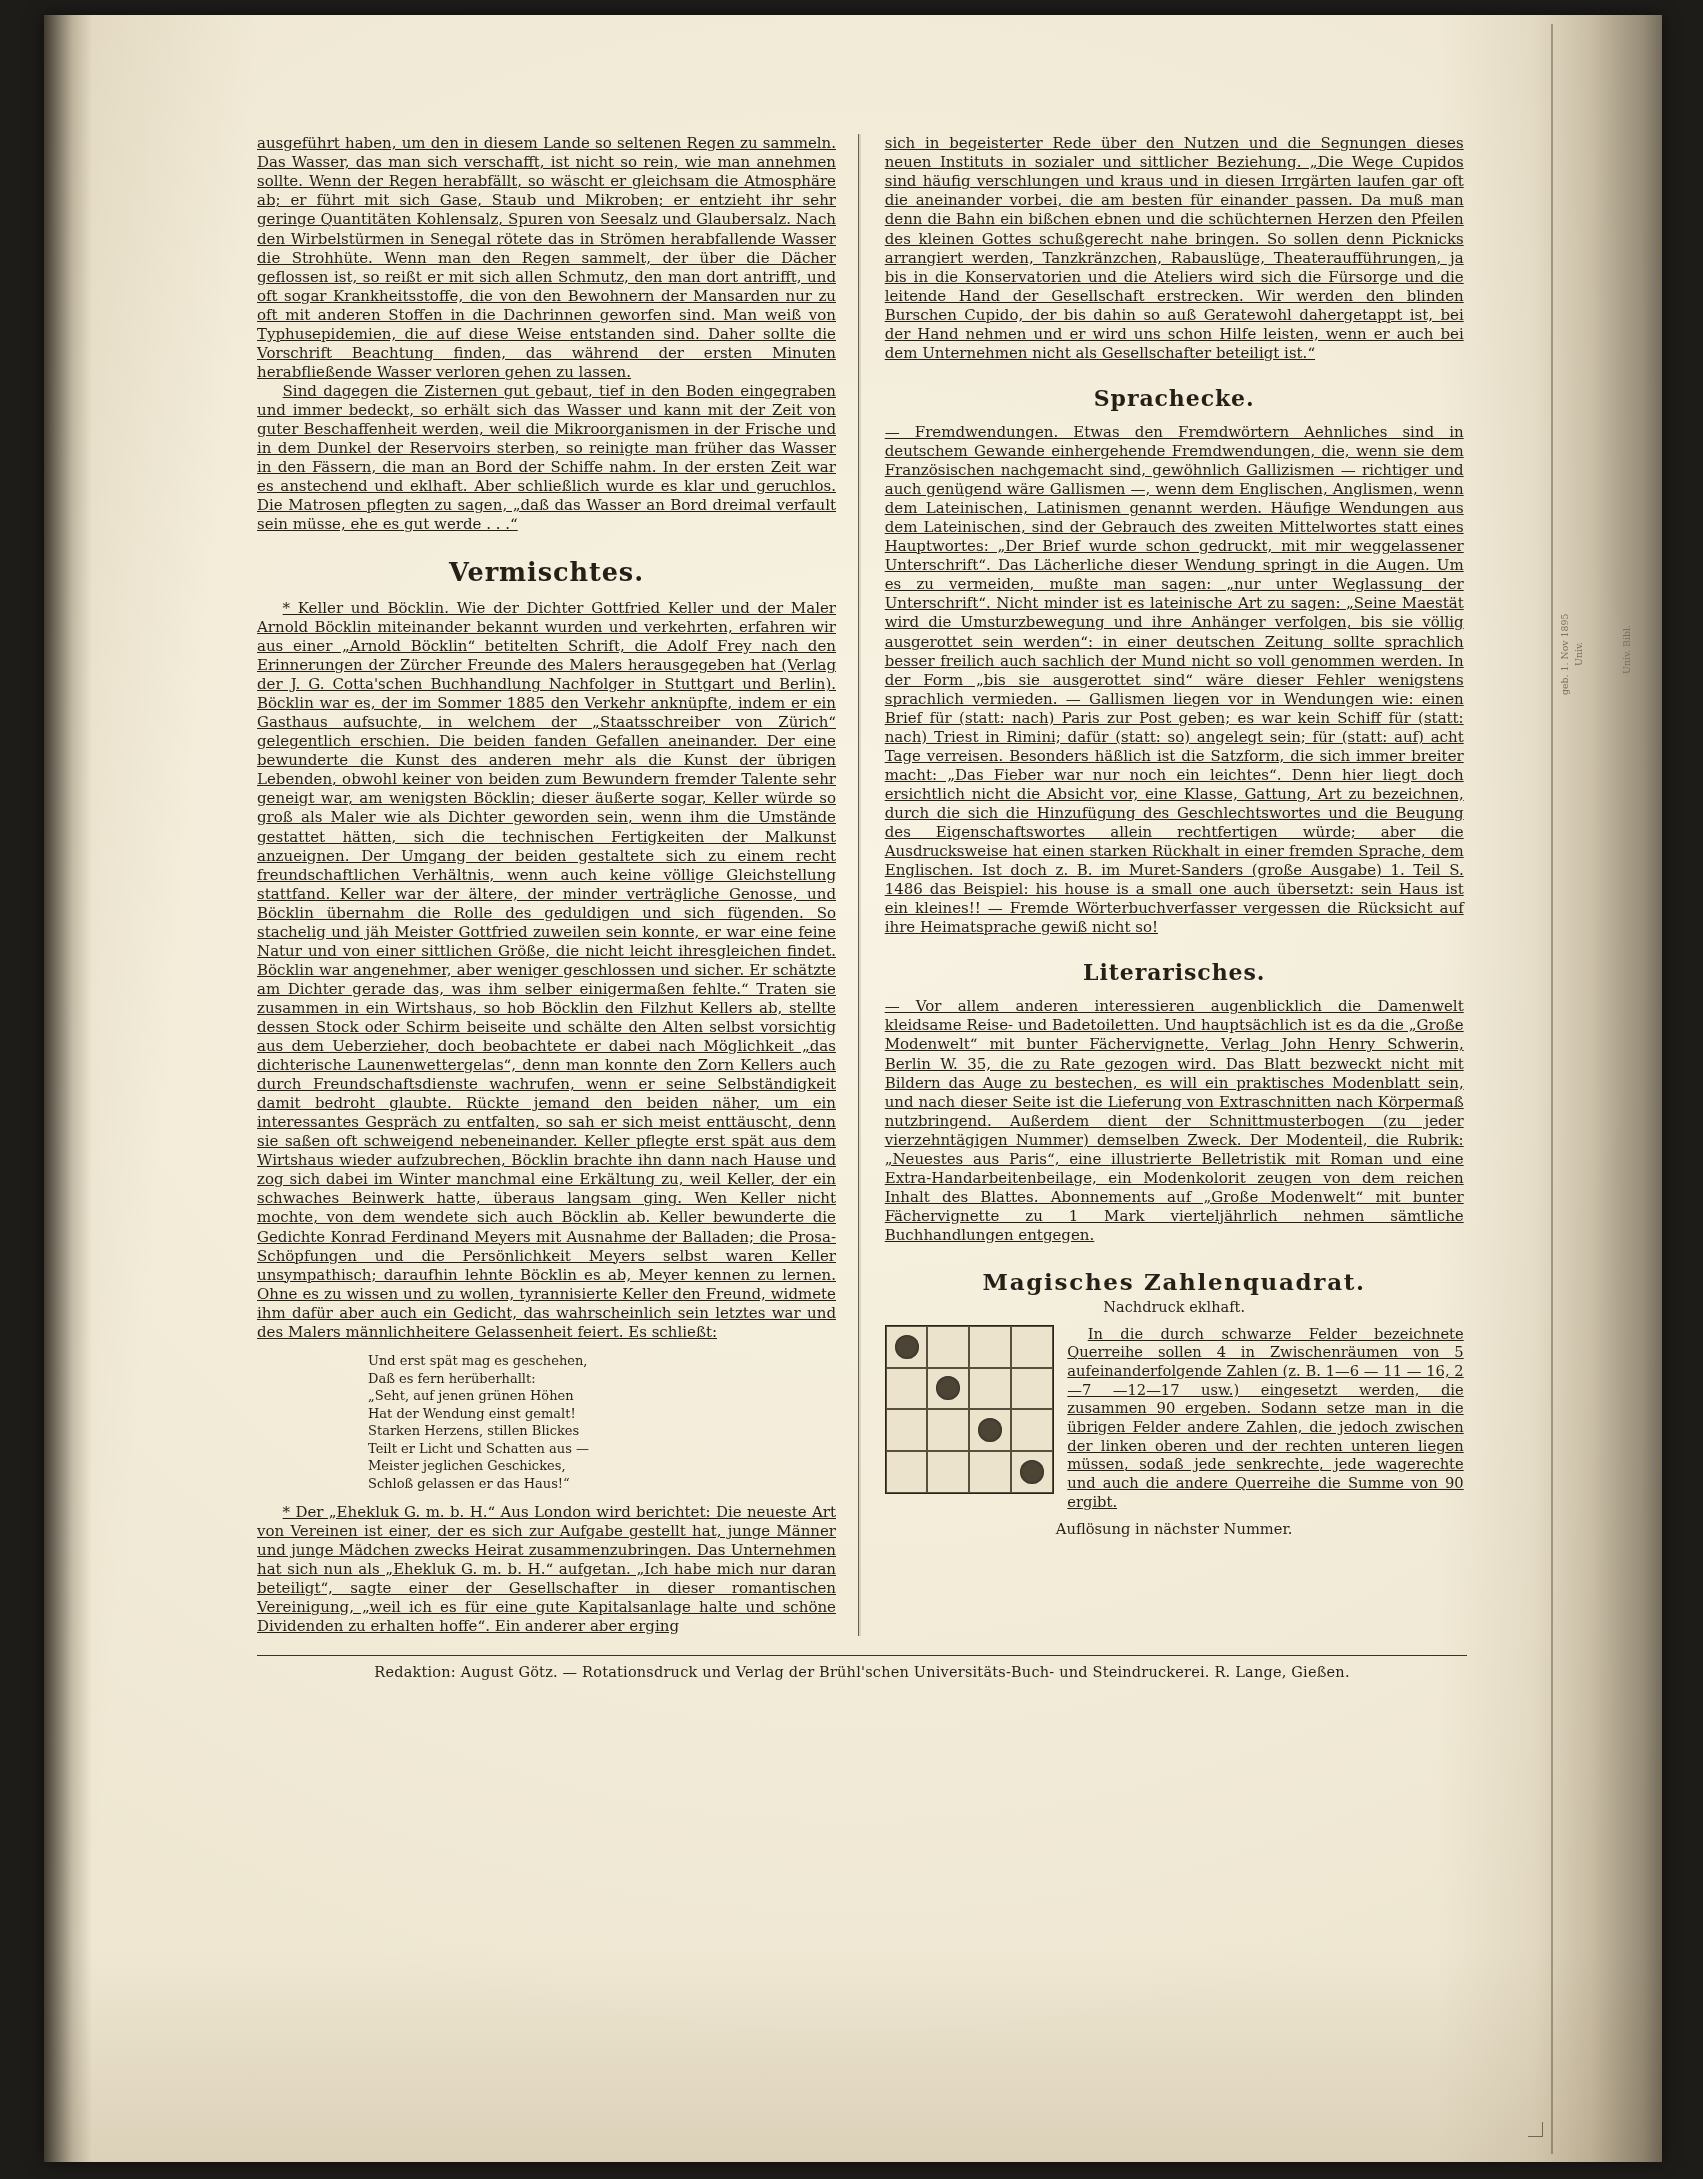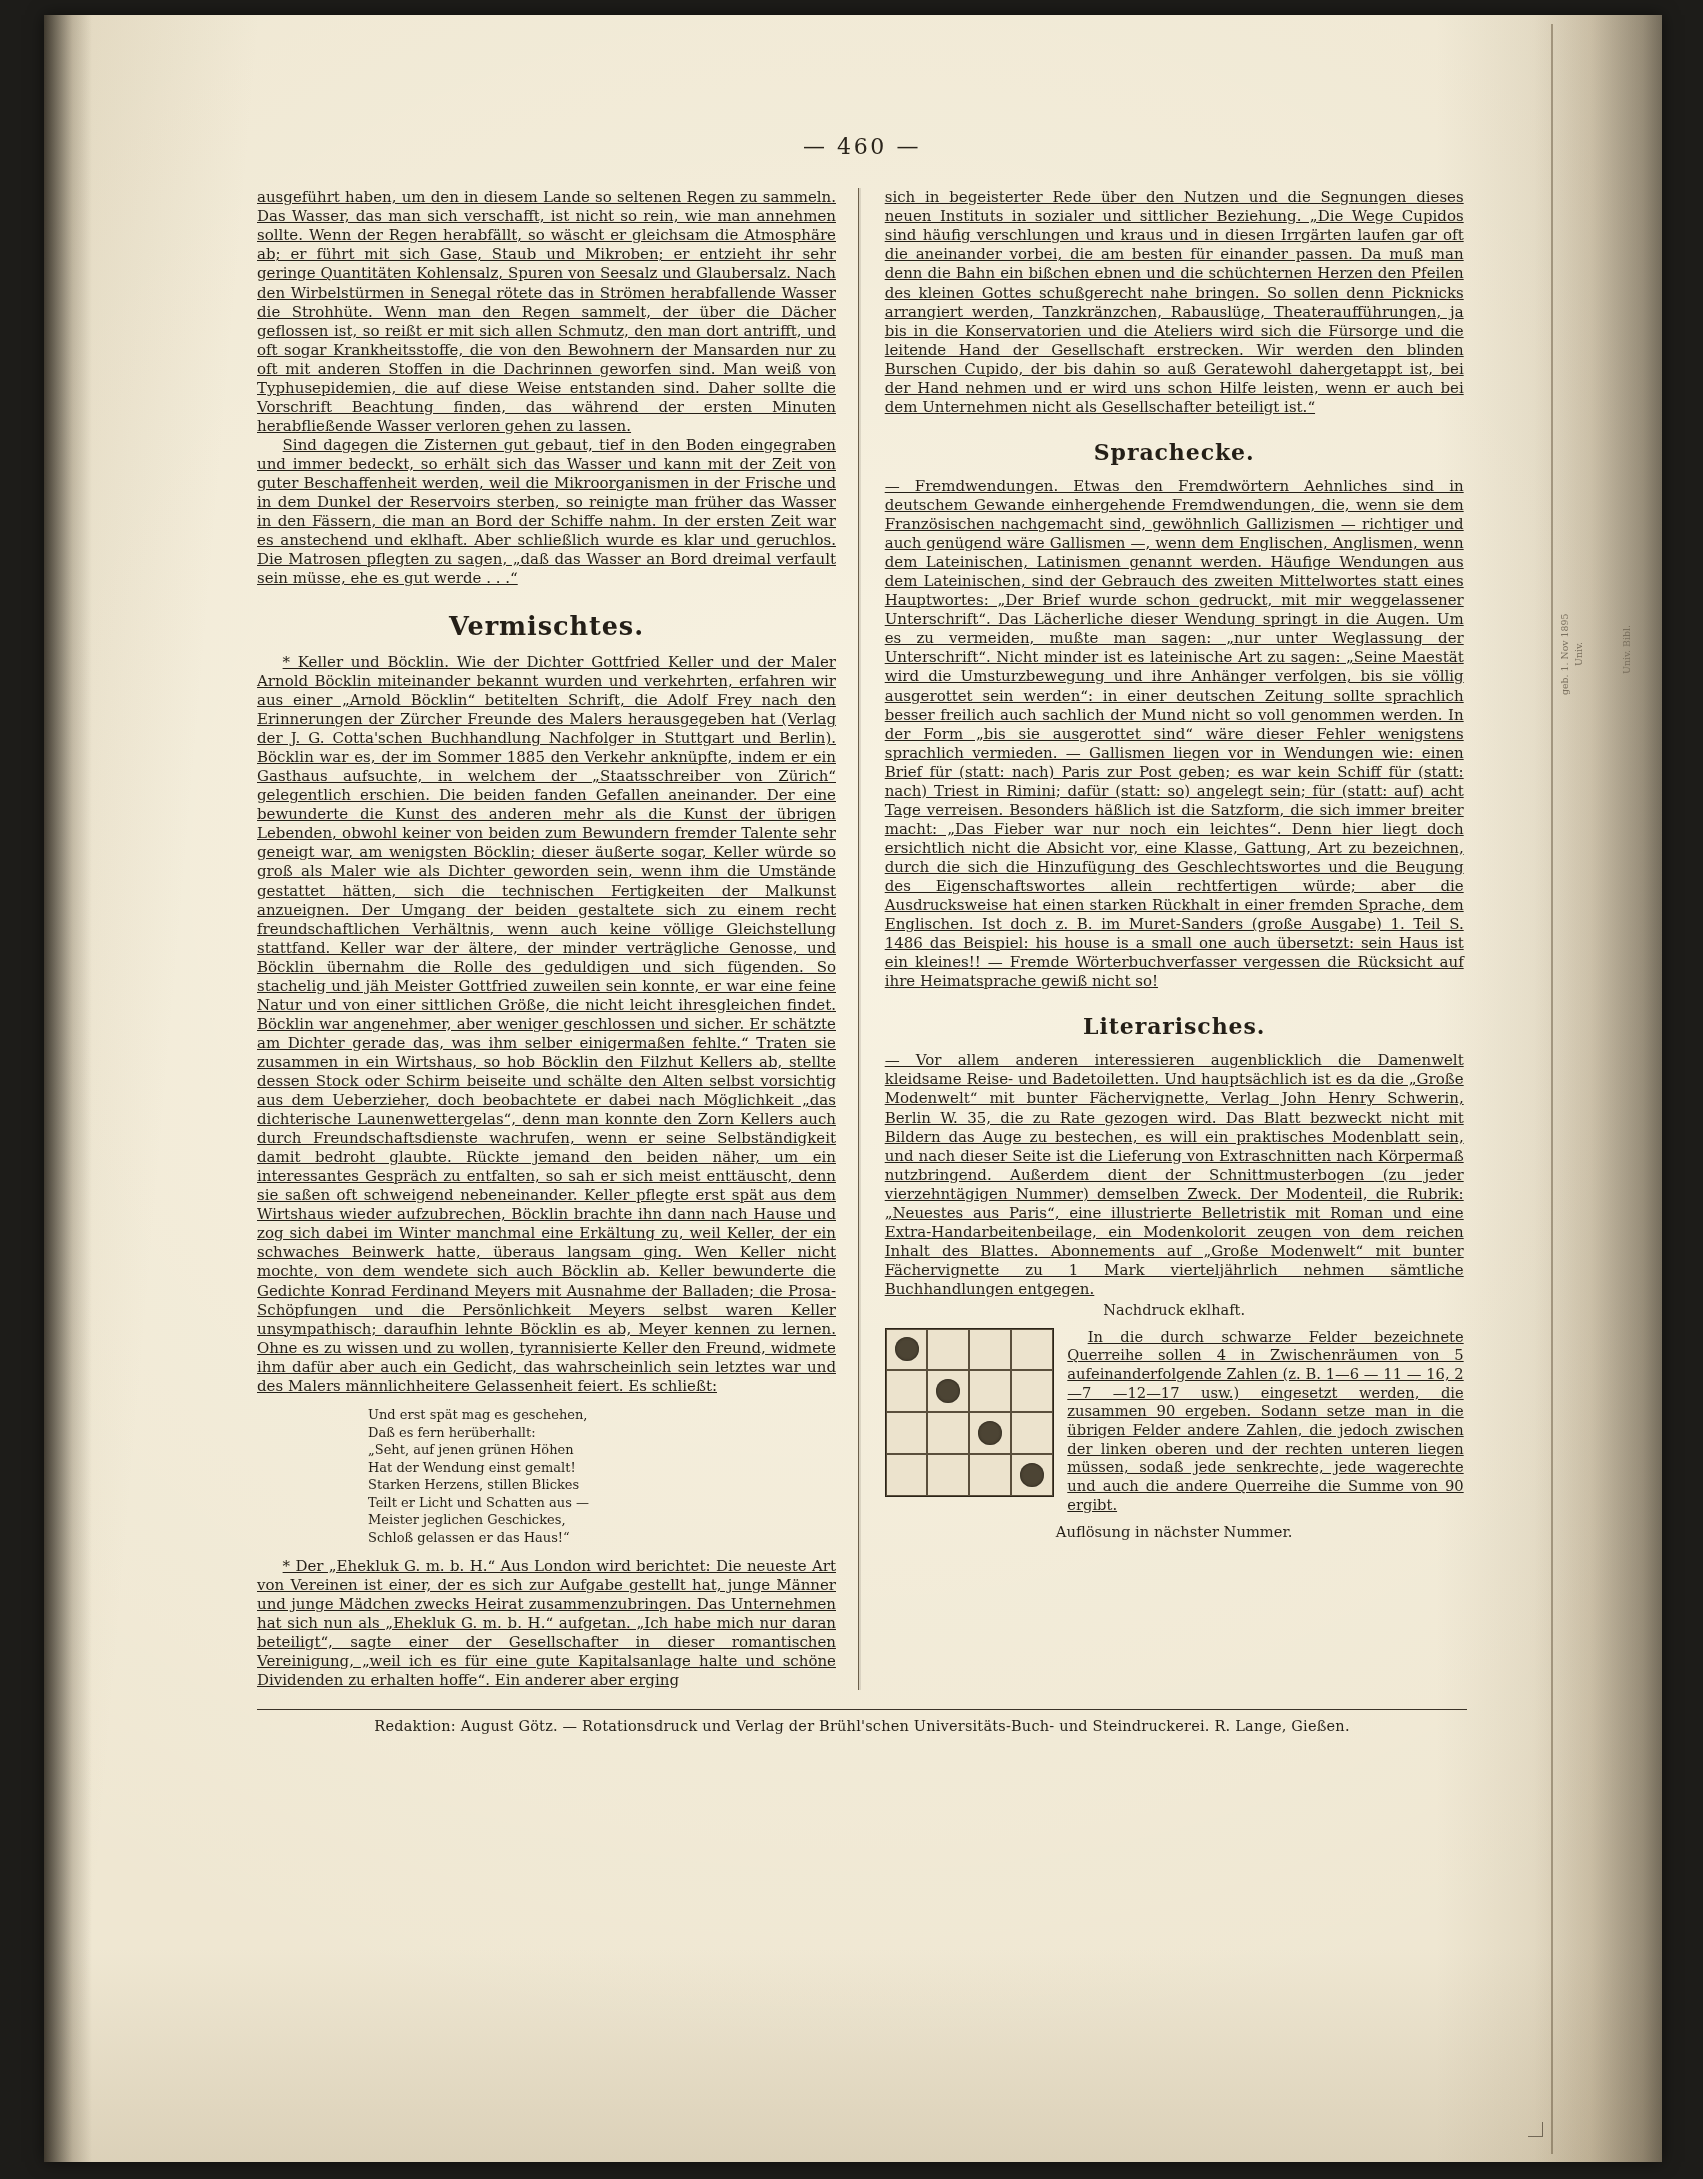--- a/index.html
+++ b/index.html
@@ -245,21 +245,20 @@
   <div class="left-edge"></div>
   <div class="gutter"></div>
   <div class="gutter-line"></div>
   <div class="corner-mark"></div>
 
   <div class="stampbox">geb. 1. Nov 1895 Univ.</div>
   <div class="stampbox2">Univ. Bibl.</div>
 
   <div class="content">
 
-    <div class="folio">—  460  —</div>
 
     <div class="columns">
 
       <div class="col col-left">
 
         <p class="noind">ausgeführt haben, um den in diesem Lande so seltenen Regen zu sammeln. Das Wasser, das man sich verschafft, ist nicht so rein, wie man annehmen sollte. Wenn der Regen herabfällt, so wäscht er gleichsam die Atmosphäre ab; er führt mit sich Gase, Staub und Mikroben; er entzieht ihr sehr geringe Quantitäten Kohlensalz, Spuren von Seesalz und Glaubersalz. Nach den Wirbelstürmen in Senegal rötete das in Strömen herabfallende Wasser die Strohhüte. Wenn man den Regen sammelt, der über die Dächer geflossen ist, so reißt er mit sich allen Schmutz, den man dort antrifft, und oft sogar Krankheitsstoffe, die von den Bewohnern der Mansarden nur zu oft mit anderen Stoffen in die Dachrinnen geworfen sind. Man weiß von Typhusepidemien, die auf diese Weise entstanden sind. Daher sollte die Vorschrift Beachtung finden, das während der ersten Minuten herabfließende Wasser verloren gehen zu lassen.</p>
         <p>Sind dagegen die Zisternen gut gebaut, tief in den Boden eingegraben und immer bedeckt, so erhält sich das Wasser und kann mit der Zeit von guter Beschaffenheit werden, weil die Mikroorganismen in der Frische und in dem Dunkel der Reservoirs sterben, so reinigte man früher das Wasser in den Fässern, die man an Bord der Schiffe nahm. In der ersten Zeit war es anstechend und eklhaft. Aber schließlich wurde es klar und geruchlos. Die Matrosen pflegten zu sagen, „daß das Wasser an Bord dreimal verfault sein müsse, ehe es gut werde . . .“</p>
 
         <div class="secthead">Vermischtes.</div>
 
@@ -286,20 +285,21 @@
         <p class="noind">sich in begeisterter Rede über den Nutzen und die Segnungen dieses neuen Instituts in sozialer und sittlicher Beziehung. „Die Wege Cupidos sind häufig verschlungen und kraus und in diesen Irrgärten laufen gar oft die aneinander vorbei, die am besten für einander passen. Da muß man denn die Bahn ein bißchen ebnen und die schüchternen Herzen den Pfeilen des kleinen Gottes schußgerecht nahe bringen. So sollen denn Picknicks arrangiert werden, Tanzkränzchen, Rabauslüge, Theateraufführungen, ja bis in die Konservatorien und die Ateliers wird sich die Fürsorge und die leitende Hand der Gesellschaft erstrecken. Wir werden den blinden Burschen Cupido, der bis dahin so auß Geratewohl dahergetappt ist, bei der Hand nehmen und er wird uns schon Hilfe leisten, wenn er auch bei dem Unternehmen nicht als Gesellschafter beteiligt ist.“</p>
 
         <div class="secthead small">Sprachecke.</div>
 
         <p class="noind">— Fremdwendungen. Etwas den Fremdwörtern Aehnliches sind in deutschem Gewande einhergehende Fremdwendungen, die, wenn sie dem Französischen nachgemacht sind, gewöhnlich Gallizismen — richtiger und auch genügend wäre Gallismen —, wenn dem Englischen, Anglismen, wenn dem Lateinischen, Latinismen genannt werden. Häufige Wendungen aus dem Lateinischen, sind der Gebrauch des zweiten Mittelwortes statt eines Hauptwortes: „Der Brief wurde schon gedruckt, mit mir weggelassener Unterschrift“. Das Lächerliche dieser Wendung springt in die Augen. Um es zu vermeiden, mußte man sagen: „nur unter Weglassung der Unterschrift“. Nicht minder ist es lateinische Art zu sagen: „Seine Maestät wird die Umsturzbewegung und ihre Anhänger verfolgen, bis sie völlig ausgerottet sein werden“: in einer deutschen Zeitung sollte sprachlich besser freilich auch sachlich der Mund nicht so voll genommen werden. In der Form „bis sie ausgerottet sind“ wäre dieser Fehler wenigstens sprachlich vermieden. — Gallismen liegen vor in Wendungen wie: einen Brief für (statt: nach) Paris zur Post geben; es war kein Schiff für (statt: nach) Triest in Rimini; dafür (statt: so) angelegt sein; für (statt: auf) acht Tage verreisen. Besonders häßlich ist die Satzform, die sich immer breiter macht: „Das Fieber war nur noch ein leichtes“. Denn hier liegt doch ersichtlich nicht die Absicht vor, eine Klasse, Gattung, Art zu bezeichnen, durch die sich die Hinzufügung des Geschlechtswortes und die Beugung des Eigenschaftswortes allein rechtfertigen würde; aber die Ausdrucksweise hat einen starken Rückhalt in einer fremden Sprache, dem Englischen. Ist doch z. B. im Muret-Sanders (große Ausgabe) 1. Teil S. 1486 das Beispiel: his house is a small one auch übersetzt: sein Haus ist ein kleines!! — Fremde Wörterbuchverfasser vergessen die Rücksicht auf ihre Heimatsprache gewiß nicht so!</p>
 
         <div class="secthead small">Literarisches.</div>
 
         <p class="noind">— Vor allem anderen interessieren augenblicklich die Damenwelt kleidsame Reise- und Badetoiletten. Und hauptsächlich ist es da die „Große Modenwelt“ mit bunter Fächervignette, Verlag John Henry Schwerin, Berlin W. 35, die zu Rate gezogen wird. Das Blatt bezweckt nicht mit Bildern das Auge zu bestechen, es will ein praktisches Modenblatt sein, und nach dieser Seite ist die Lieferung von Extraschnitten nach Körpermaß nutzbringend. Außerdem dient der Schnittmusterbogen (zu jeder vierzehntägigen Nummer) demselben Zweck. Der Modenteil, die Rubrik: „Neuestes aus Paris“, eine illustrierte Belletristik mit Roman und eine Extra-Handarbeitenbeilage, ein Modenkolorit zeugen von dem reichen Inhalt des Blattes. Abonnements auf „Große Modenwelt“ mit bunter Fächervignette zu 1 Mark vierteljährlich nehmen sämtliche Buchhandlungen entgegen.</p>
 
+        <div class="mag-title">Magisches Zahlenquadrat.</div>
         <div class="subhead-center">Nachdruck eklhaft.</div>
 
         <div class="puzzle">
           <div class="grid">
             <div class="cell filled"></div>
             <div class="cell"></div>
             <div class="cell"></div>
             <div class="cell"></div>
             <div class="cell"></div>
             <div class="cell filled"></div>

